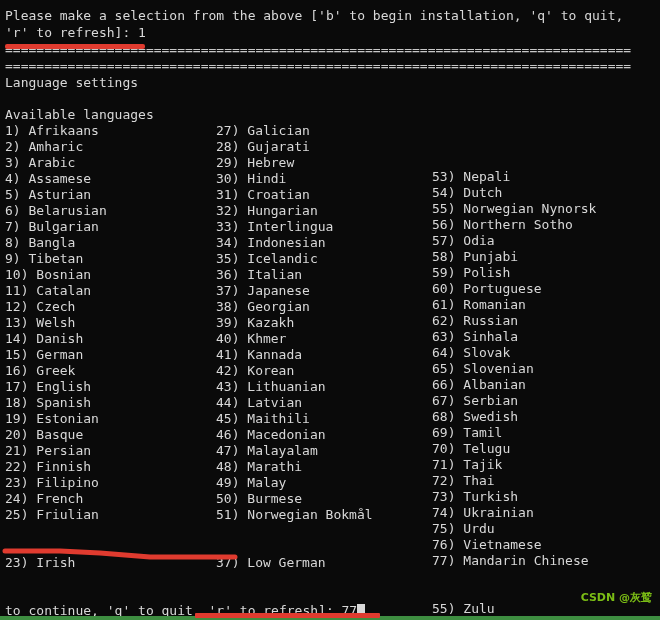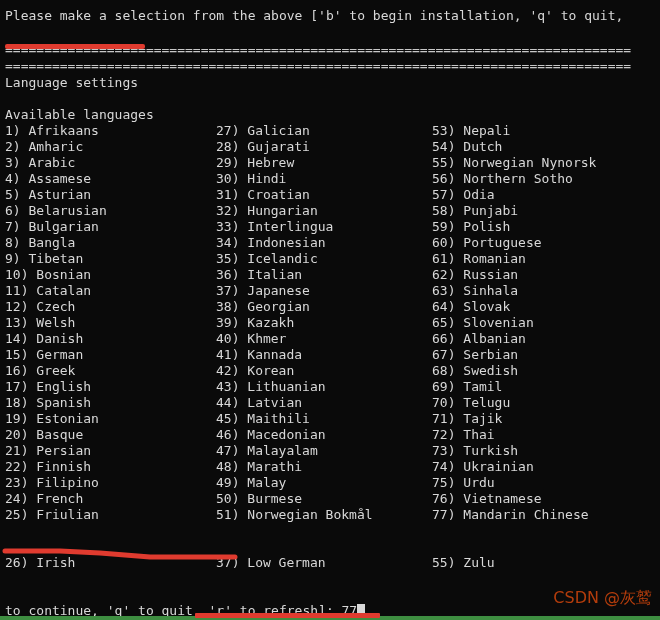--- a/index.html
+++ b/index.html
@@ -37,21 +37,21 @@
     color: #d8d8d8;
   }
 
   .sep {
     color: #c8c8c8;
     letter-spacing: 0px;
   }
 
   .col1 { position: absolute; left: 5px;   white-space: pre; }
   .col2 { position: absolute; left: 216px; white-space: pre; }
-  .col3 { position: absolute; left: 432px; white-space: pre; }
+  .col3 { position: absolute; left: 432px; white-space: pre; margin-top: 46px; }
 
   .listline {
     position: absolute;
     font-size: 13px;
     line-height: 16px;
     color: #d8d8d8;
     white-space: pre;
   }
 
   
@@ -87,54 +87,56 @@
     position: absolute;
     background: #e03b2f;
     border-radius: 1px;
     pointer-events: none;
   }
 
   .watermark {
     position: absolute;
     right: 8px;
     bottom: 14px;
-    color: #c2410c;
+    color: #84cc16;
     font-family: "DejaVu Sans", "Liberation Sans", sans-serif;
-    font-size: 16px;
+    font-size: 11px;
     opacity: 0.92;
     white-space: pre;
+    font-weight: bold;
   }
 </style>
 </head>
 <body>
 
 <div id="terminal">
 
   
   <div class="row" style="top:8px;">Please make a selection from the above ['b' to begin installation, 'q' to quit,</div>
+  <div class="row" style="top:25px;">'r' to refresh]: 1</div>
 
   
   <div class="row sep" style="top:42px;">================================================================================</div>
   <div class="row sep" style="top:58px;">================================================================================</div>
 
   
   <div class="row" style="top:107px;">Available languages</div>
 
   
   <div class="row" style="top:75px;">Language settings</div>
 
   
   <div id="col1-host"><div class="listline col1" style="top: 123px;">1) Afrikaans</div><div class="listline col1" style="top: 139px;">2) Amharic</div><div class="listline col1" style="top: 155px;">3) Arabic</div><div class="listline col1" style="top: 171px;">4) Assamese</div><div class="listline col1" style="top: 187px;">5) Asturian</div><div class="listline col1" style="top: 203px;">6) Belarusian</div><div class="listline col1" style="top: 219px;">7) Bulgarian</div><div class="listline col1" style="top: 235px;">8) Bangla</div><div class="listline col1" style="top: 251px;">9) Tibetan</div><div class="listline col1" style="top: 267px;">10) Bosnian</div><div class="listline col1" style="top: 283px;">11) Catalan</div><div class="listline col1" style="top: 299px;">12) Czech</div><div class="listline col1" style="top: 315px;">13) Welsh</div><div class="listline col1" style="top: 331px;">14) Danish</div><div class="listline col1" style="top: 347px;">15) German</div><div class="listline col1" style="top: 363px;">16) Greek</div><div class="listline col1" style="top: 379px;">17) English</div><div class="listline col1" style="top: 395px;">18) Spanish</div><div class="listline col1" style="top: 411px;">19) Estonian</div><div class="listline col1" style="top: 427px;">20) Basque</div><div class="listline col1" style="top: 443px;">21) Persian</div><div class="listline col1" style="top: 459px;">22) Finnish</div><div class="listline col1" style="top: 475px;">23) Filipino</div><div class="listline col1" style="top: 491px;">24) French</div><div class="listline col1" style="top: 507px;">25) Friulian</div></div>
   <div id="col2-host"><div class="listline col2" style="top: 123px;">27) Galician</div><div class="listline col2" style="top: 139px;">28) Gujarati</div><div class="listline col2" style="top: 155px;">29) Hebrew</div><div class="listline col2" style="top: 171px;">30) Hindi</div><div class="listline col2" style="top: 187px;">31) Croatian</div><div class="listline col2" style="top: 203px;">32) Hungarian</div><div class="listline col2" style="top: 219px;">33) Interlingua</div><div class="listline col2" style="top: 235px;">34) Indonesian</div><div class="listline col2" style="top: 251px;">35) Icelandic</div><div class="listline col2" style="top: 267px;">36) Italian</div><div class="listline col2" style="top: 283px;">37) Japanese</div><div class="listline col2" style="top: 299px;">38) Georgian</div><div class="listline col2" style="top: 315px;">39) Kazakh</div><div class="listline col2" style="top: 331px;">40) Khmer</div><div class="listline col2" style="top: 347px;">41) Kannada</div><div class="listline col2" style="top: 363px;">42) Korean</div><div class="listline col2" style="top: 379px;">43) Lithuanian</div><div class="listline col2" style="top: 395px;">44) Latvian</div><div class="listline col2" style="top: 411px;">45) Maithili</div><div class="listline col2" style="top: 427px;">46) Macedonian</div><div class="listline col2" style="top: 443px;">47) Malayalam</div><div class="listline col2" style="top: 459px;">48) Marathi</div><div class="listline col2" style="top: 475px;">49) Malay</div><div class="listline col2" style="top: 491px;">50) Burmese</div><div class="listline col2" style="top: 507px;">51) Norwegian Bokmål</div></div>
   <div id="col3-host"><div class="listline col3" style="top: 123px;">53) Nepali</div><div class="listline col3" style="top: 139px;">54) Dutch</div><div class="listline col3" style="top: 155px;">55) Norwegian Nynorsk</div><div class="listline col3" style="top: 171px;">56) Northern Sotho</div><div class="listline col3" style="top: 187px;">57) Odia</div><div class="listline col3" style="top: 203px;">58) Punjabi</div><div class="listline col3" style="top: 219px;">59) Polish</div><div class="listline col3" style="top: 235px;">60) Portuguese</div><div class="listline col3" style="top: 251px;">61) Romanian</div><div class="listline col3" style="top: 267px;">62) Russian</div><div class="listline col3" style="top: 283px;">63) Sinhala</div><div class="listline col3" style="top: 299px;">64) Slovak</div><div class="listline col3" style="top: 315px;">65) Slovenian</div><div class="listline col3" style="top: 331px;">66) Albanian</div><div class="listline col3" style="top: 347px;">67) Serbian</div><div class="listline col3" style="top: 363px;">68) Swedish</div><div class="listline col3" style="top: 379px;">69) Tamil</div><div class="listline col3" style="top: 395px;">70) Telugu</div><div class="listline col3" style="top: 411px;">71) Tajik</div><div class="listline col3" style="top: 427px;">72) Thai</div><div class="listline col3" style="top: 443px;">73) Turkish</div><div class="listline col3" style="top: 459px;">74) Ukrainian</div><div class="listline col3" style="top: 475px;">75) Urdu</div><div class="listline col3" style="top: 491px;">76) Vietnamese</div><div class="listline col3" style="top: 507px;">77) Mandarin Chinese</div></div>
 
   
 
   
-  <div class="listline col1" style="top:555px;">26) Irish</div>
+  <div class="listline col1" style="top:555px;">23) Irish</div>
   <div class="listline col2" style="top:555px;">37) Low German</div>
   <div class="listline col3" style="top:555px;">55) Zulu</div>
 
   
   <div class="row" style="top:603px;"><span>to continue, 'q' to quit, 'r' to refresh]: 77</span><span class="cursor"></span></div>
 
   
   <div class="annot-red" style="left:5px; top:44px; width:140px; height:5px;"></div>
 
   

